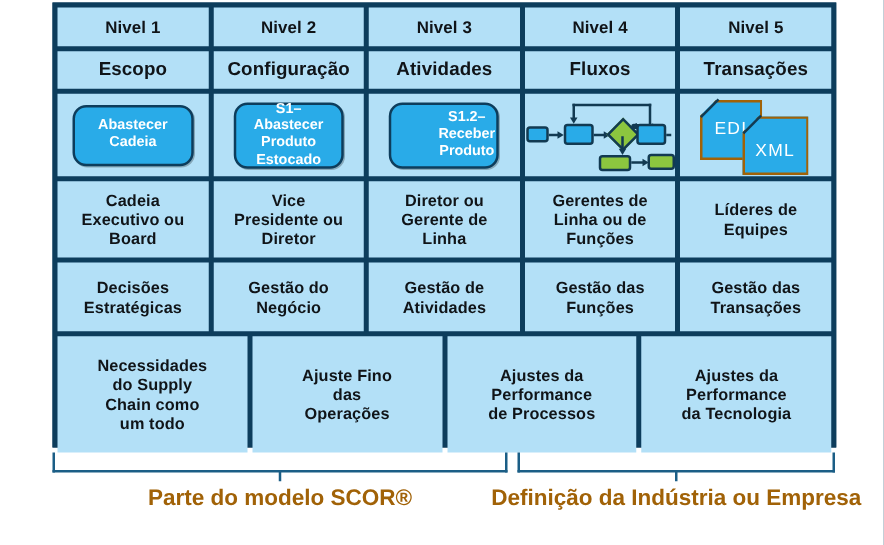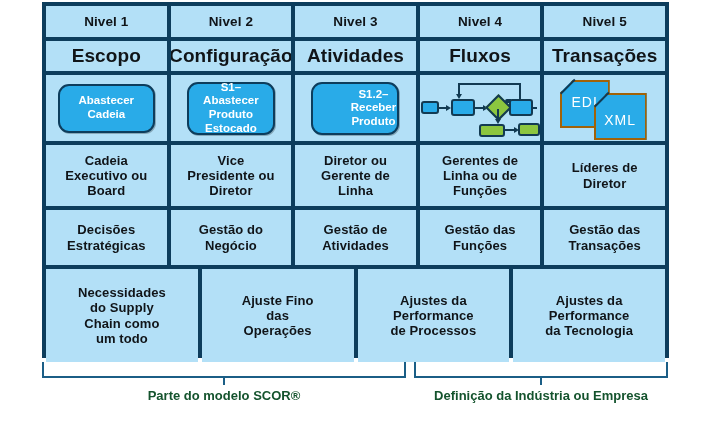--- a/index.html
+++ b/index.html
@@ -48,21 +48,21 @@
   }
   .cell .txt{
     color:#101418;
     font-weight:bold;
     line-height:1.16;
     letter-spacing:.1px;
     padding:0 2px;
     white-space:pre-line;
   }
   .r-head .txt{font-size:13.5px;}
-  .r-scope .txt{font-size:19px;}
+  .r-scope .txt{font-size:15px;}
   .r-role .txt{font-size:13px;font-weight:bold;}
   .r-mgmt .txt{font-size:13px;font-weight:bold;}
   .r-need .txt{font-size:13px;font-weight:bold;}
 
   
   .procbox{
     background:#29abe8;
     border:2px solid #0d3d5c;
     border-radius:11px;
     color:#ffffff;
@@ -148,23 +148,23 @@
     border-top:none;
     box-sizing:border-box;
   }
   .brace-tick{
     position:absolute;
     width:0;height:9px;
     border-left:2px solid #1b5e86;
   }
   .caption{
     position:absolute;
-    font-size:13px;
+    font-size:18px;
     font-weight:bold;
-    color:#14532d;
+    color:#a16207;
     text-align:center;
     white-space:nowrap;
   }
 </style>
 </head>
 <body>
 
 <div id="matrix">
 
   <div class="row r-head">
@@ -303,21 +303,21 @@
 Gerente de
 Linha</span>
       </div>
     <div class="cell">
         <span class="txt">Gerentes de
 Linha ou de
 Funções</span>
       </div>
     <div class="cell">
         <span class="txt">Líderes de
-Diretor</span>
+Equipes</span>
       </div>
   </div>
 
   <div class="row r-mgmt">
     <div class="cell">
         <span class="txt">Decisões
 Estratégicas</span>
       </div>
     <div class="cell">
         <span class="txt">Gestão do

